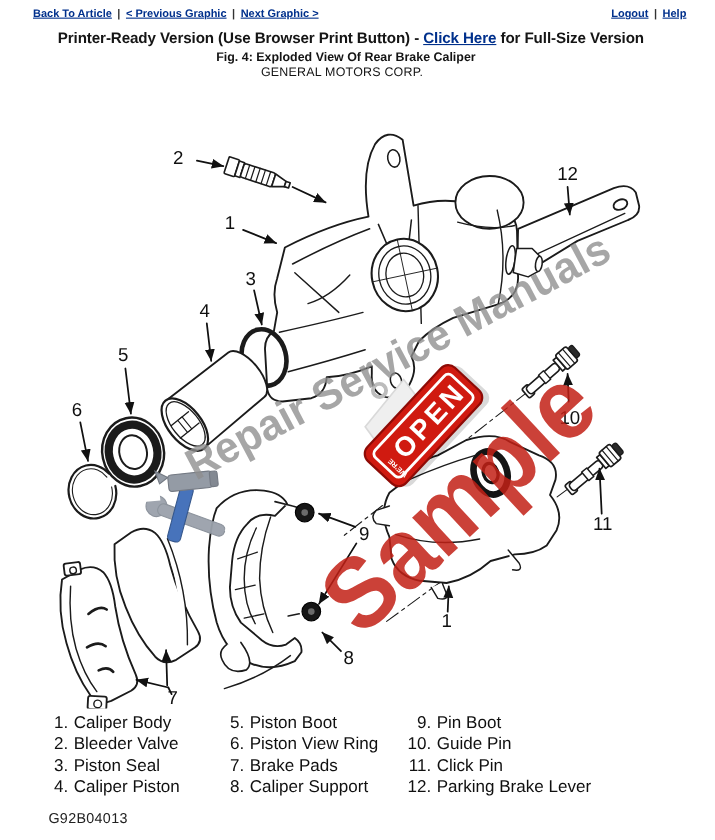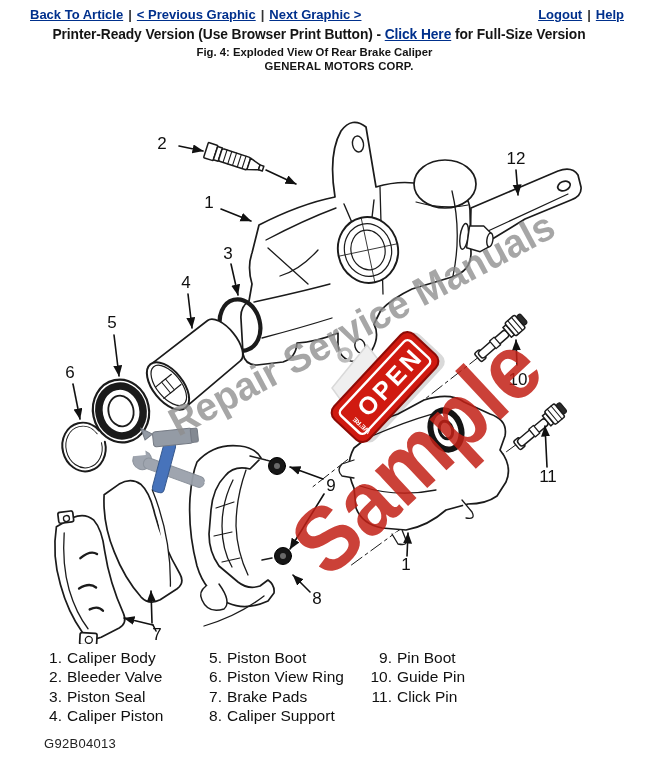--- a/index.html
+++ b/index.html
@@ -6,36 +6,36 @@
   body{
     width:650px;height:764px;position:relative;overflow:hidden;
     background:#fff;color:#111;
     font-family:"Liberation Sans","DejaVu Sans",sans-serif;
     -webkit-font-smoothing:antialiased;
   }
   
   .topbar{
     position:absolute;top:7px;left:30px;right:26px;
     display:flex;justify-content:space-between;align-items:baseline;
-    font-size:13px;font-weight:bold;white-space:nowrap;
+    font-size:10px;font-weight:bold;white-space:nowrap;
   }
   .topbar a{color:var(--link,#00308c);text-decoration:underline;cursor:pointer;}
   .sep{color:#333;margin:0 5px;font-weight:bold;}
   .printer-line{
     position:absolute;top:27px;left:0;width:638px;text-align:center;
     font-size:13.8px;font-weight:600;color:#151515;letter-spacing:-0.1px;
   }
   .printer-line a{color:var(--link,#00308c);text-decoration:underline;cursor:pointer;font-weight:600;}
   .fig-caption{
     position:absolute;top:46px;left:0;width:629px;text-align:center;
     font-size:11.3px;font-weight:bold;color:#141414;
   }
   .fig-mfr{
     position:absolute;top:60px;left:0;width:622px;text-align:center;
-    font-size:11.3px;font-weight:bold;color:#141414;letter-spacing:.2px;margin-left:28px;
+    font-size:11.3px;font-weight:normal;color:#141414;letter-spacing:.2px;
   }
   
   .diagram{position:absolute;top:88px;left:0;width:650px;height:556px;}
   svg text.callout{font-family:"Liberation Sans","DejaVu Sans",sans-serif;font-size:17px;fill:#101010;}
   
   .parts{position:absolute;top:648px;left:0;width:650px;font-size:15.5px;line-height:19.3px;color:#101010;}
   .parts .col{position:absolute;top:0;white-space:nowrap;}
   .col-1{left:36px;} .col-2{left:196px;} .col-3{left:366px;}
   .parts .row{display:block;}
   .parts .num{display:inline-block;width:26px;text-align:right;margin-right:5px;}
@@ -284,16 +284,17 @@
   <div class="col col-2">
     <span class="row"><span class="num">5.</span><span>Piston Boot</span></span>
     <span class="row"><span class="num">6.</span><span>Piston View Ring</span></span>
     <span class="row"><span class="num">7.</span><span>Brake Pads</span></span>
     <span class="row"><span class="num">8.</span><span>Caliper Support</span></span>
   </div>
   <div class="col col-3">
     <span class="row"><span class="num">9.</span><span>Pin Boot</span></span>
     <span class="row"><span class="num">10.</span><span>Guide Pin</span></span>
     <span class="row"><span class="num">11.</span><span>Click Pin</span></span>
+    <span class="row"><span class="num">12.</span><span>Parking Brake Lever</span></span>
   </div>
 </div>
 
 <div class="fig-code">G92B04013</div>
 
 </body></html>

